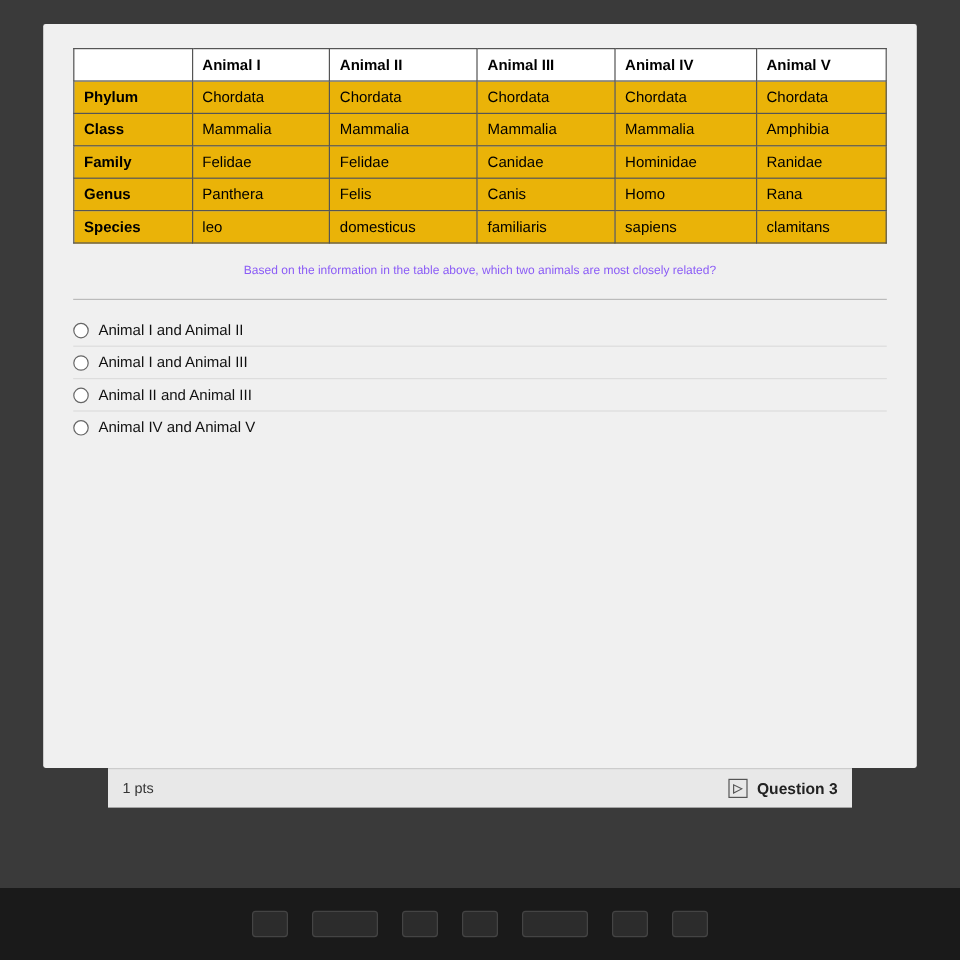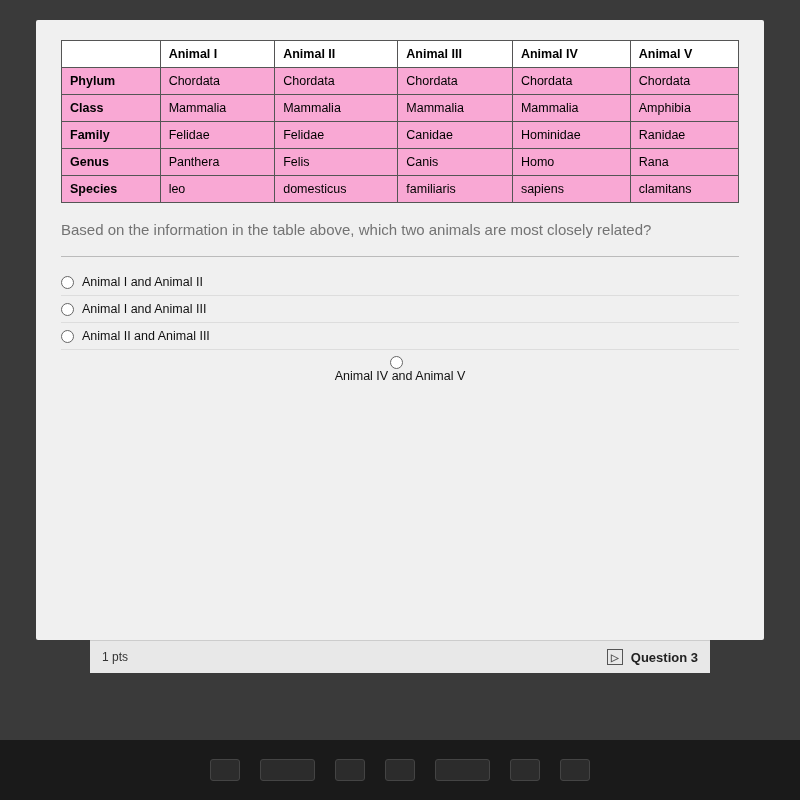--- a/index.html
+++ b/index.html
@@ -47,33 +47,34 @@
       text-align: left;
       vertical-align: middle;
     }
 
     .classification-table th {
       font-weight: bold;
       background: #fff;
     }
 
     .classification-table td {
-      background: #f9a8d4;
+      background: #eab308;
     }
 
     .row-label {
       font-weight: bold;
     }
 
     
     .question-text {
-      font-size: 15px;
-      color: #737373;
+      font-size: 10px;
+      color: #8b5cf6;
       margin-bottom: 16px;
       line-height: 1.4;
+      text-align: center;
     }
 
     .divider {
       border: none;
       border-top: 1px solid #bbb;
       margin-bottom: 12px;
     }
 
     
     .options-list {
@@ -87,21 +88,20 @@
       align-items: center;
       padding: 6px 0;
       font-size: 12.5px;
       color: #111;
       cursor: pointer;
       border-bottom: 1px solid #ddd;
     }
 
     .option-item:last-child {
       border-bottom: none;
-      flex-direction: column;
     }
 
     .radio-circle {
       width: 13px;
       height: 13px;
       border-radius: 50%;
       border: 1.5px solid #666;
       margin-right: 8px;
       flex-shrink: 0;
       background: #fff;

